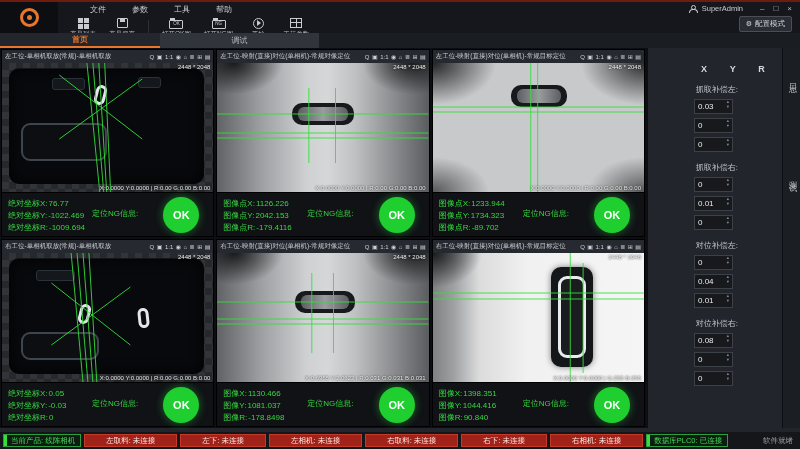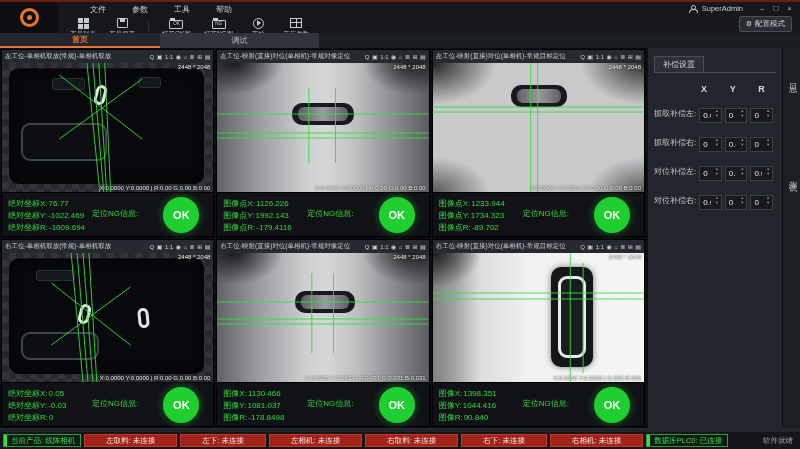--- a/index.html
+++ b/index.html
@@ -82,21 +82,21 @@
   .comp{position:absolute;background:#141619;border-radius:10px;box-shadow:0 0 6px rgba(0,0,0,.5);}
   .comp-ring{position:absolute;inset:9px 7px;border:3px solid #e9ebec;border-radius:9px;background:#1a1c1f;}
 
   
   .sidebar{flex:1;background:#22252b;border-left:2px solid #0c0e11;padding:5px 6px;min-width:0;}
   .sb-head{border-bottom:1px solid #4a4e55;}
   .sb-tab{display:inline-block;font-size:8px;color:#d5d8dc;background:#2b2f36;border:1px solid #4a4e55;border-bottom:none;padding:2px 8px;}
   .sb-cols{display:flex;margin:11px 0 0 0;font-size:9px;font-weight:bold;color:#d5d8dc;}
   .sb-cols .c0{width:52px;}
   .sb-cols .c{width:42px;text-align:center;}
-  .sb-row{display:flex;align-items:center;margin-top:10px;}
+  .sb-row{display:flex;align-items:center;margin-top:10px;flex-direction:column;}
   .sb-label{width:52px;font-size:8px;color:#c5c8cd;text-align:right;padding-right:3px;white-space:nowrap;}
   .sb-field{position:relative;width:39px;margin-right:3px;}
   .sb-field input{width:100%;height:15px;background:#17191d;border:1px solid #3c4047;color:#e8eaec;font-size:8px;padding:0 10px 0 3px;}
   .spin{position:absolute;right:1px;top:1px;bottom:1px;width:8px;display:flex;flex-direction:column;align-items:center;justify-content:center;color:#8a8e94;font-size:4.5px;line-height:4.5px;}
   .spin::before{content:"▴";}
   .spin::after{content:"▾";}
 
   
   .edge{width:18px;background:#1b1e23;border-left:1px solid #0c0e11;display:flex;flex-direction:column;align-items:center;padding-top:28px;gap:95px;}
   .vtab{writing-mode:vertical-rl;font-size:8px;color:#c5c8cd;letter-spacing:2px;cursor:default;}
@@ -273,21 +273,21 @@
           </svg>
           <span class="pcoords">X:0.0000 Y:0.0000 | R:0.00 G:0.00 B:0.00</span>
         </div>
         <div class="pinfo">
           <div class="info-line">
               <span>图像点X:</span>
               <span>1126.226</span>
             </div>
           <div class="info-line">
               <span>图像点Y:</span>
-              <span>1992.143</span>
+              <span>2042.153</span>
             </div>
           <div class="info-line">
               <span>图像点R:</span>
               <span>-179.4116</span>
             </div>
           <span class="ng">定位NG信息:</span>
           <div class="okc">OK</div>
         </div>
       </div>
 
@@ -473,21 +473,20 @@
               <span>90.840</span>
             </div>
           <span class="ng">定位NG信息:</span>
           <div class="okc">OK</div>
         </div>
       </div>
 
     </div>
 
     <div class="sidebar">
-      <div class="sb-head"><span class="sb-tab">补偿设置</span></div>
       <div class="sb-cols">
         <span class="c0"></span>
         <span class="c">X</span>
         <span class="c">Y</span>
         <span class="c">R</span>
       </div>
       <div class="sb-row">
         <span class="sb-label">抓取补偿左:</span>
         <span class="sb-field"><input value="0.03" style=""><span class="spin"></span></span>
         <span class="sb-field"><input value="0" style=""><span class="spin"></span></span>

